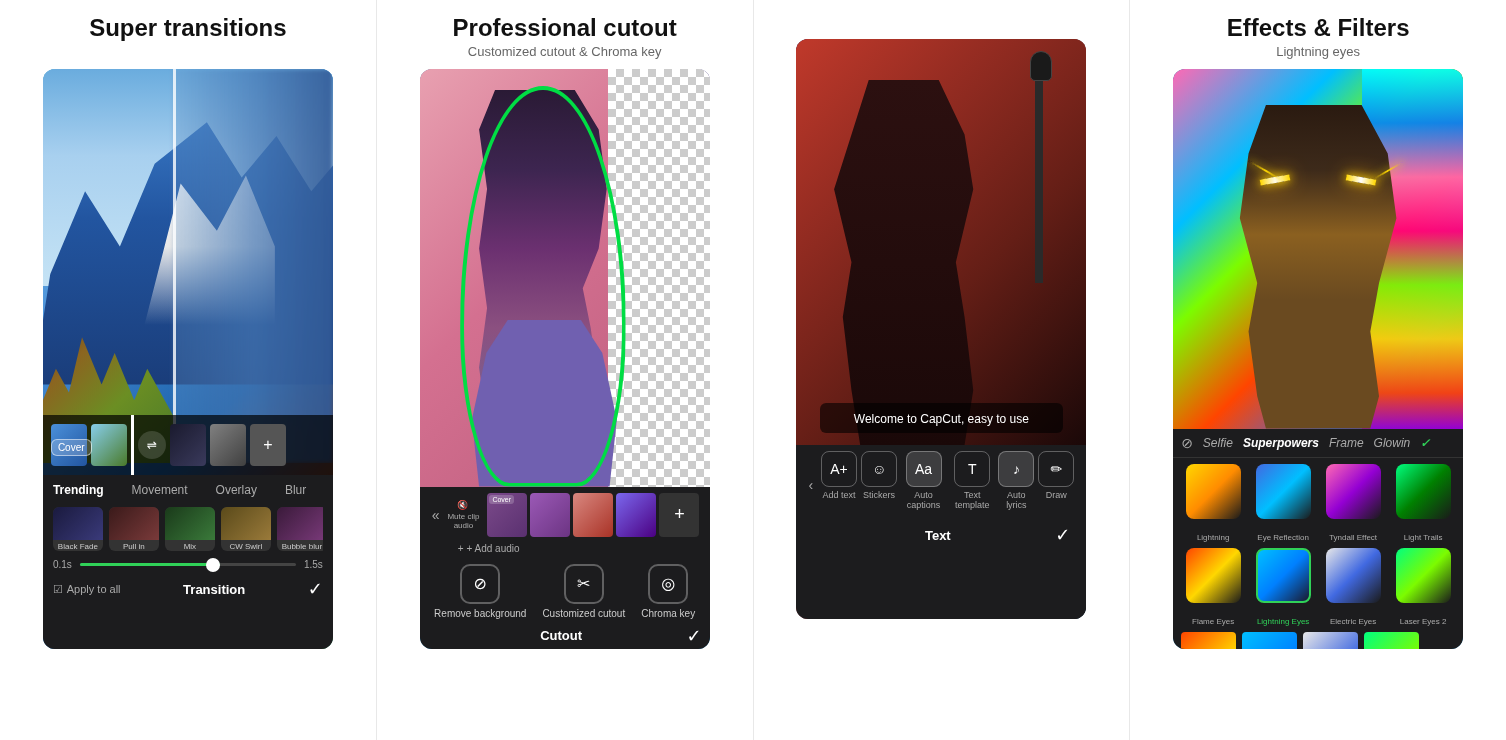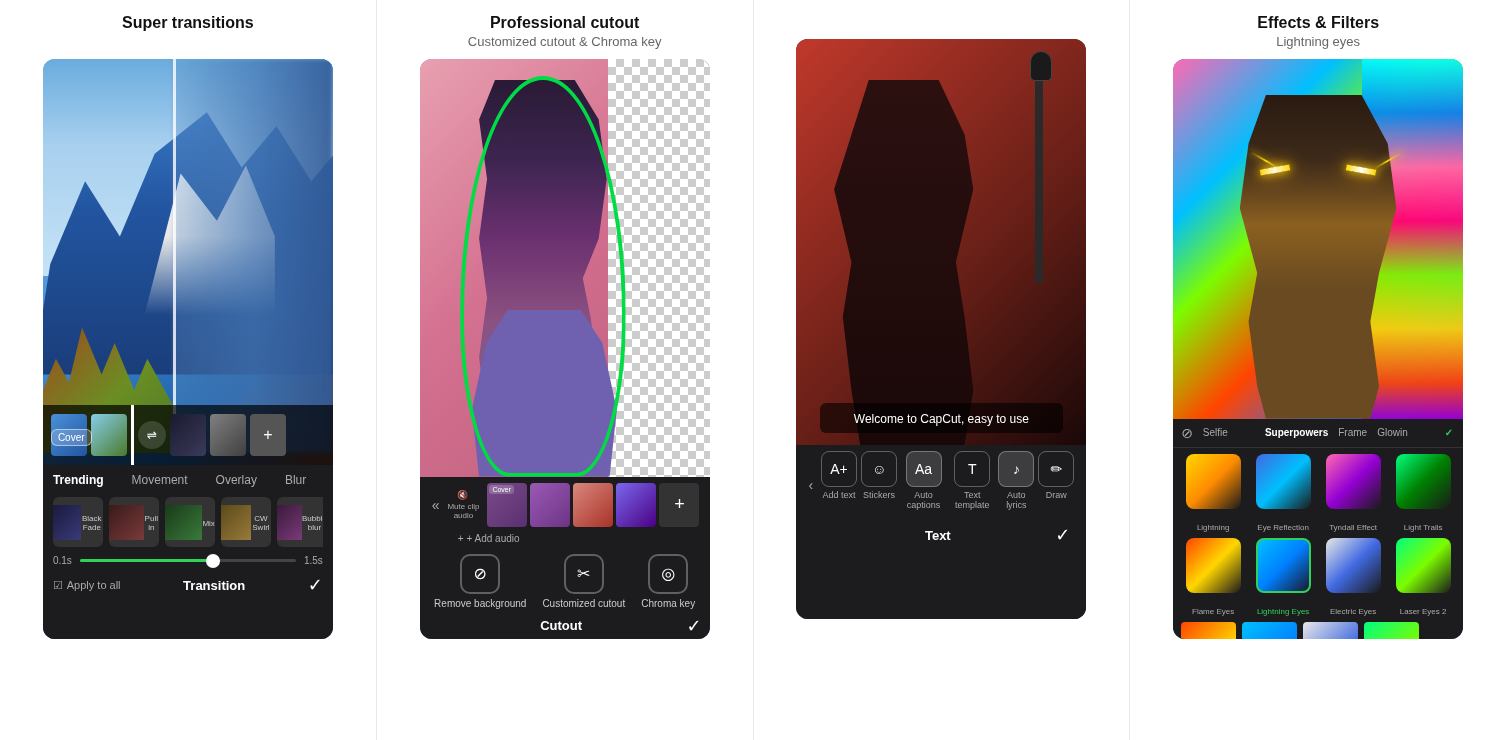--- a/index.html
+++ b/index.html
@@ -28,21 +28,21 @@
       padding: 14px 10px 0 10px;
       border-right: 1px solid #e8e8e8;
       position: relative;
       overflow: hidden;
     }
     .feature-panel:last-child {
       border-right: none;
     }
 
     .panel-title {
-      font-size: 16px;
+      font-size: 24px;
       font-weight: 800;
       color: #111;
       text-align: center;
       margin-bottom: 2px;
     }
     .panel-subtitle {
       font-size: 13px;
       color: #666;
       text-align: center;
       margin-bottom: 10px;
@@ -207,25 +207,25 @@
 
     .effects-grid {
       display: flex;
       gap: 6px;
       margin-bottom: 8px;
       overflow: hidden;
     }
 
     .effect-thumb {
       width: 50px;
-      height: 50px;
+      height: 44px;
       border-radius: 6px;
       background: #333;
       display: flex;
-      flex-direction: row;
+      flex-direction: column;
       align-items: center;
       justify-content: center;
       overflow: hidden;
       flex-shrink: 0;
     }
 
     .effect-thumb-inner {
       width: 100%;
       height: 35px;
       background: linear-gradient(135deg, #555, #222);
@@ -693,28 +693,28 @@
       display: flex;
       align-items: center;
       gap: 10px;
       padding: 6px 8px;
       border-bottom: 1px solid #333;
       overflow: hidden;
     }
 
     .effects-tab {
       color: #aaa;
-      font-size: 10px;
+      font-size: 12px;
       white-space: nowrap;
+      font-style: italic;
     }
 
     .effects-tab.active {
       color: white;
       font-weight: 700;
-      margin-left: 27px;
     }
 
     .effects-tab-icon {
       color: #aaa;
       font-size: 14px;
     }
 
     .effects-grid-2row {
       display: flex;
       flex-direction: column;

